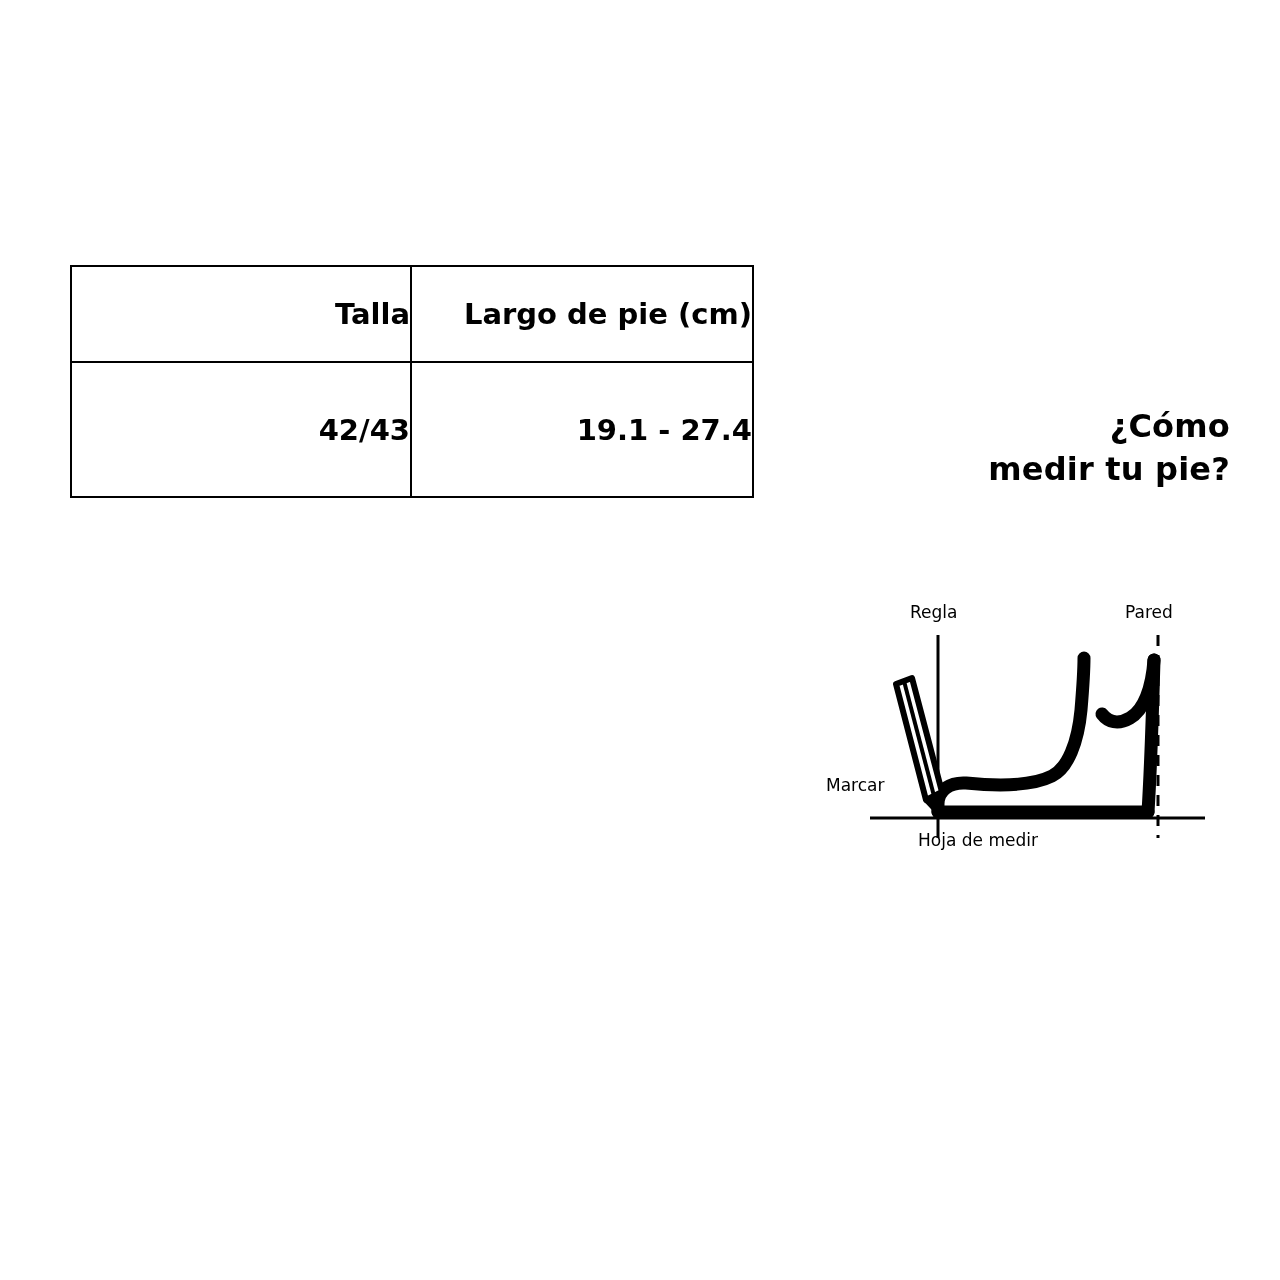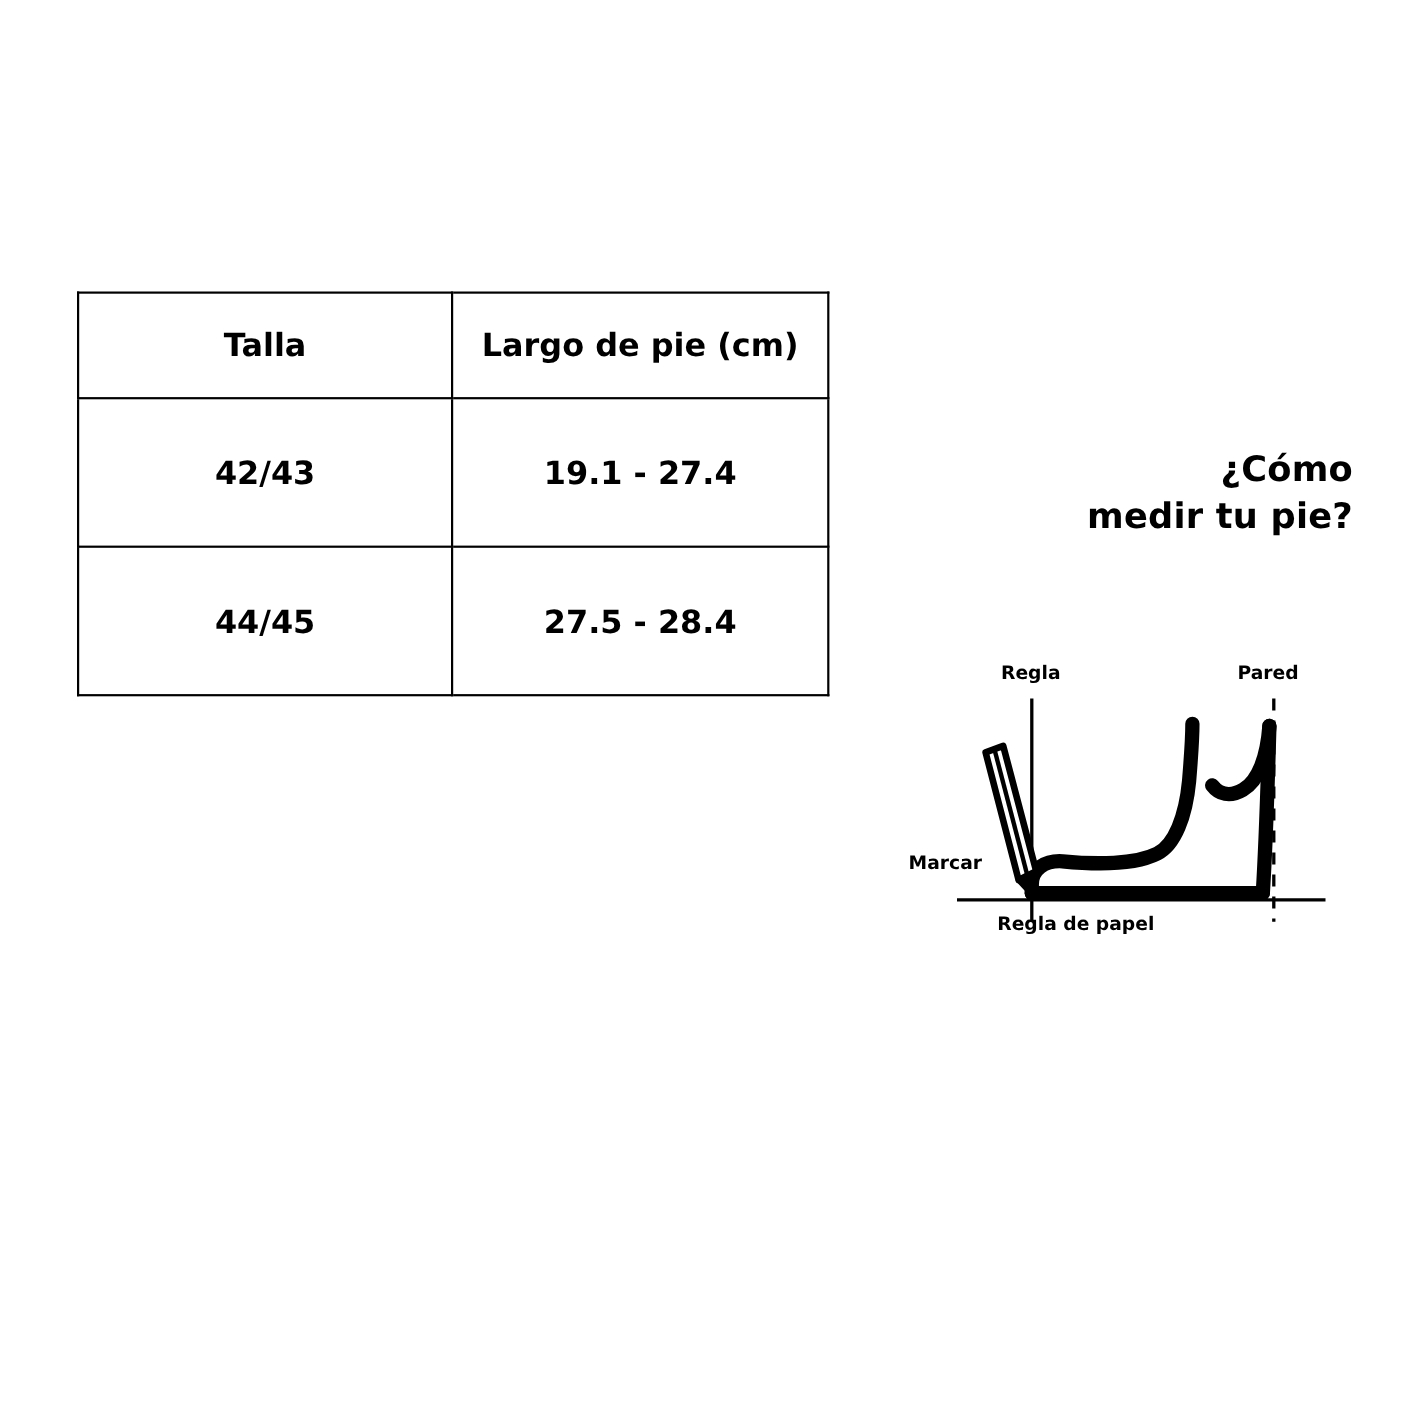--- a/index.html
+++ b/index.html
@@ -21,21 +21,21 @@
     position: absolute;
     left: 70px;
     top: 265px;
     width: 678px;
     border-collapse: collapse;
     table-layout: fixed;
   }
   .size-table th,
   .size-table td {
     border: 2px solid #000000;
-    text-align: center;
+    text-align: right;
     vertical-align: middle;
     font-weight: bold;
     color: #000000;
     padding: 0;
   }
   .size-table th {
     height: 94px;
     font-size: 29px;
   }
   .size-table td {
@@ -66,21 +66,21 @@
     top: 590px;
     width: 430px;
     height: 290px;
   }
   .diagram-wrap svg {
     display: block;
   }
   .lbl {
     position: absolute;
     font-size: 17px;
-    font-weight: bold;
+    font-weight: normal;
     color: #000000;
     white-space: nowrap;
   }
   .lbl-regla { left: 110px; top: 12px; }
   .lbl-pared { left: 325px; top: 12px; }
   .lbl-marcar { left: 26px; top: 185px; }
   .lbl-hoja { left: 178px; top: 240px; transform: translateX(-50%); }
 </style>
 </head>
 <body>
@@ -89,24 +89,20 @@
   <thead>
     <tr>
       <th class="col-size">Talla</th>
       <th class="col-len">Largo de pie (cm)</th>
     </tr>
   </thead>
   <tbody>
     <tr>
       <td>42/43</td>
       <td>19.1 - 27.4</td>
-    </tr>
-    <tr>
-      <td>44/45</td>
-      <td>27.5 - 28.4</td>
     </tr>
   </tbody>
 </table>
 
 <div class="how-panel">
   <div class="how-title">¿Cómo
 medir tu pie?</div>
 </div>
 
 <div class="diagram-wrap">
@@ -134,14 +130,14 @@
     <g>
       <path d="M96 94 L 112 88 L 142 202 L 126 210 Z" fill="#ffffff" stroke="#000" stroke-width="6" stroke-linejoin="round"></path>
       <line x1="104" y1="91" x2="134" y2="206" stroke="#000" stroke-width="4"></line>
       <path d="M126 210 L 142 202 L 140 225 Z" fill="#000" stroke="#000" stroke-width="5" stroke-linejoin="round"></path>
     </g>
   </svg>
 
   <div class="lbl lbl-regla">Regla</div>
   <div class="lbl lbl-pared">Pared</div>
   <div class="lbl lbl-marcar">Marcar</div>
-  <div class="lbl lbl-hoja">Regla de papel</div>
+  <div class="lbl lbl-hoja">Hoja de medir</div>
 </div>
 
 </body></html>

